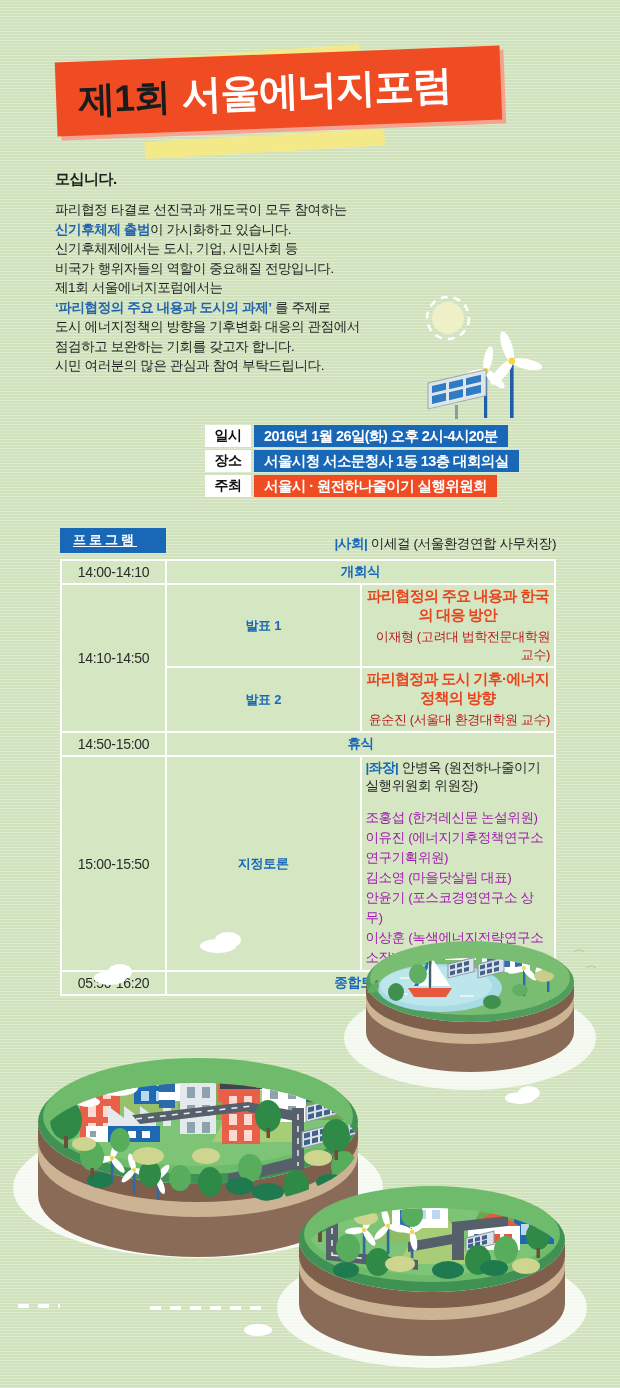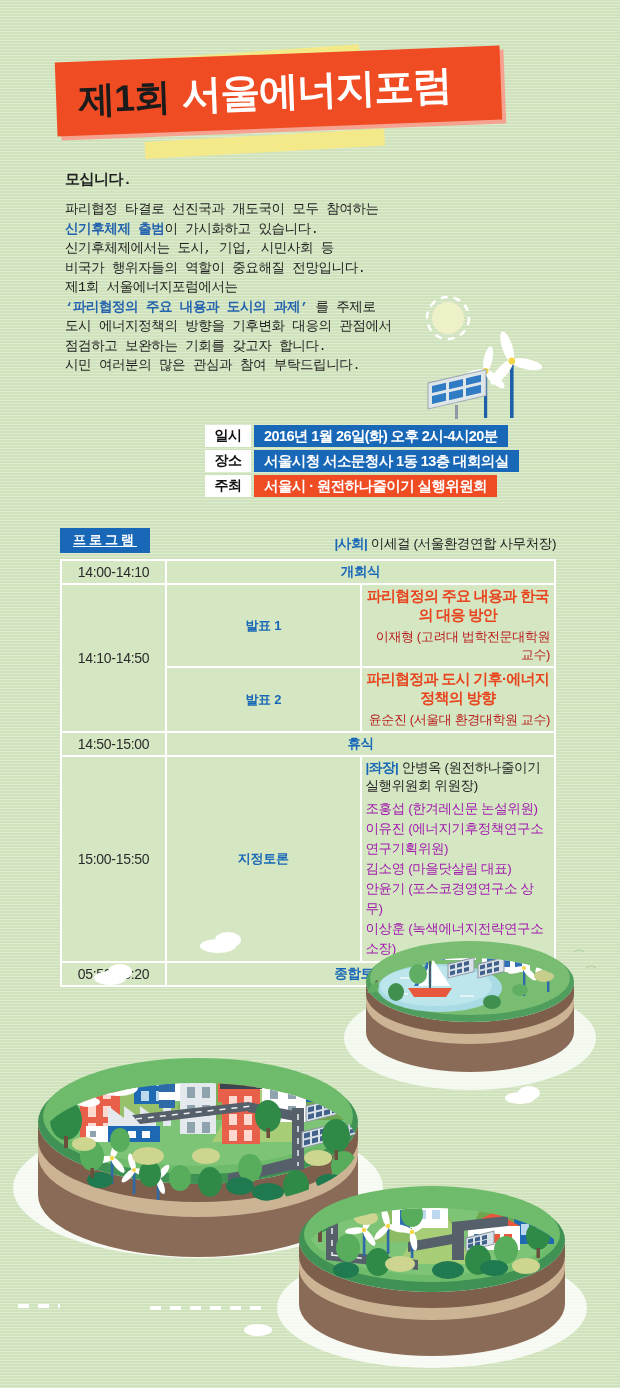--- a/index.html
+++ b/index.html
@@ -45,21 +45,21 @@
     padding-left: 22px; white-space: nowrap;
   }
   #title-ordinal {
     color: #1b1b1b; font-size: 37px; font-weight: bold; letter-spacing: -1px;
   }
   #title-main {
     color: #ffffff; font-size: 40px; font-weight: bold; letter-spacing: -1.5px;
   }
 
   
-  #intro { position: absolute; left: 65px; top: 170px; width: 400px; font-family: Liberation Mono, monospace; }
+  #intro { position: absolute; left: 55px; top: 170px; width: 400px; }
   #intro-heading {
     font-size: 15px; font-weight: bold; color: #1f1f1f;
     margin-bottom: 11px; letter-spacing: -0.5px;
   }
   #intro-body { font-size: 13.5px; line-height: 19.5px; color: #1f1f1f; letter-spacing: -0.4px; }
   #intro-body .hl { color: #2464ae; font-weight: bold; }
 
   
   #deco { position: absolute; left: 400px; top: 285px; width: 220px; height: 140px; }
 
@@ -80,21 +80,21 @@
   .info-value.orange { background: #f04c23; }
 
   
   #program { position: absolute; left: 60px; top: 503px; width: 496px; }
   #program-head {
     display: flex; align-items: flex-end; justify-content: space-between;
     padding-bottom: 6px;
   }
   #program-badge {
     background: #1868b7; color: #ffffff; font-size: 13px; font-weight: bold;
-    padding: 3px 13px 4px 13px; letter-spacing: 3px;
+    padding: 3px 29px 4px 13px; letter-spacing: 3px;
     text-decoration: underline; text-underline-offset: 2px;
   }
   #program-moderator { font-size: 13.5px; color: #1f1f1f; letter-spacing: -0.4px; margin-top: 32px; }
   #program-moderator .mk { color: #1868b7; font-weight: bold; }
 
   table#schedule { width: 496px; border-collapse: collapse; table-layout: fixed; }
   table#schedule td {
     border: 2px solid #ffffff;
     background: #d4e6c2;
     vertical-align: middle;
@@ -111,21 +111,21 @@
   td.col-body { text-align: center; }
   td.col-body.center-note {
     font-size: 13.5px; font-weight: bold; color: #1868b7; letter-spacing: -0.4px;
   }
   .sess-title {
     font-size: 15px; font-weight: bold; color: #e8441e;
     letter-spacing: -0.7px; margin-bottom: 3px;
   }
   .sess-person { font-size: 13px; color: #b91c1c; letter-spacing: -0.4px; text-align: right; }
   td.panel-body { text-align: left; padding: 14px 0 14px 18px; }
-  .panel-chair { font-size: 13.5px; color: #1f1f1f; letter-spacing: -0.4px; margin-bottom: 4px; }
+  .panel-chair { font-size: 13.5px; color: #1f1f1f; letter-spacing: -0.4px; margin-bottom: 13px; }
   .panel-chair .mk { color: #1868b7; font-weight: bold; }
   .panel-list { font-size: 13.5px; color: #a21caf; line-height: 20px; letter-spacing: -0.4px; }
 
   
   #illustration { position: absolute; left: 0; top: 930px; width: 620px; height: 458px; }
 </style>
 </head>
 <body>
 
 <div id="poster">

